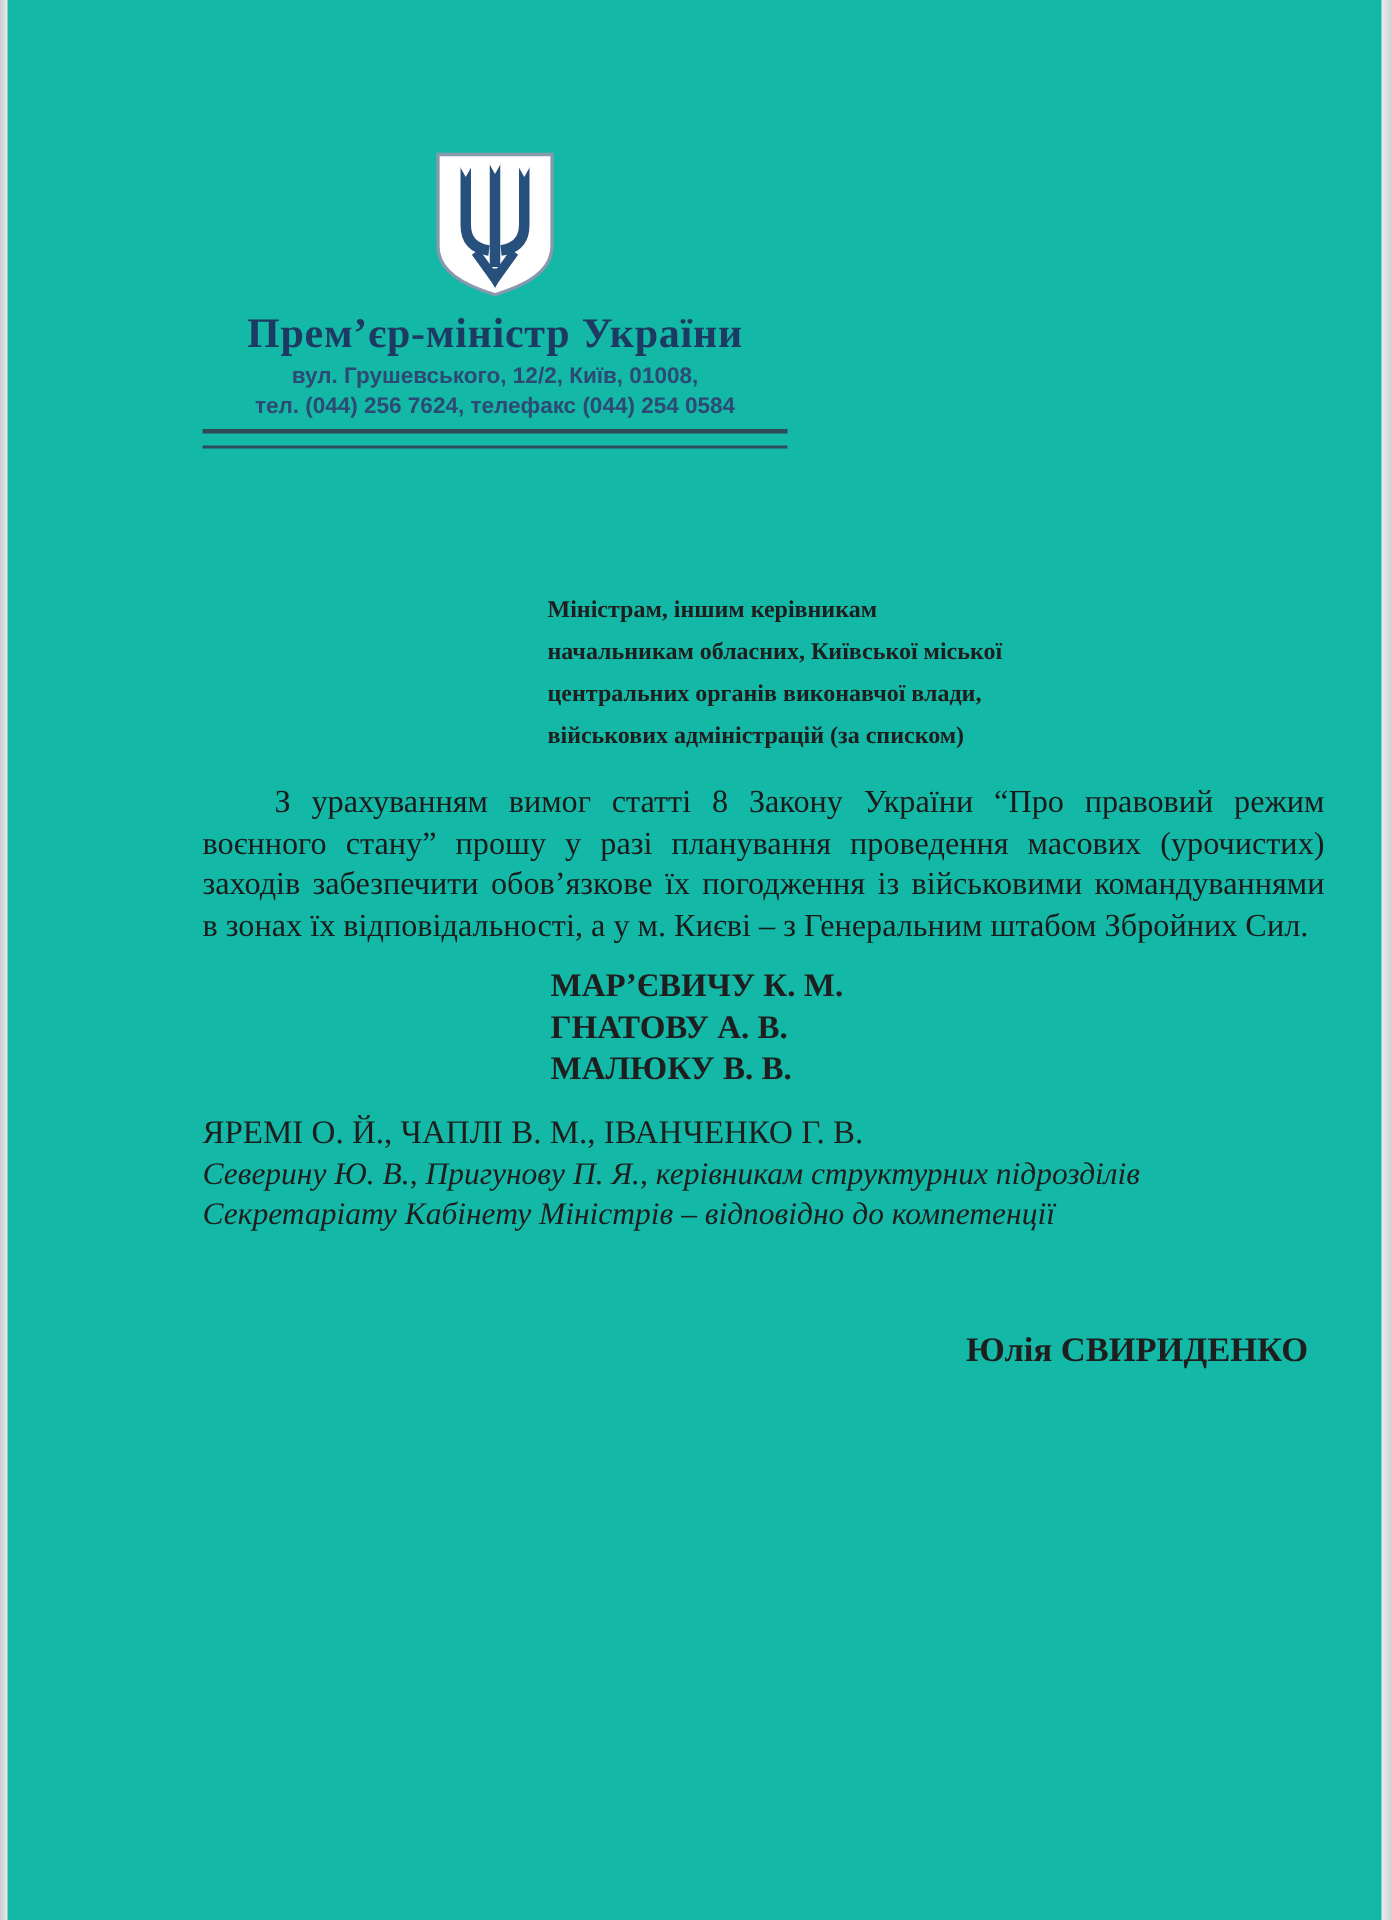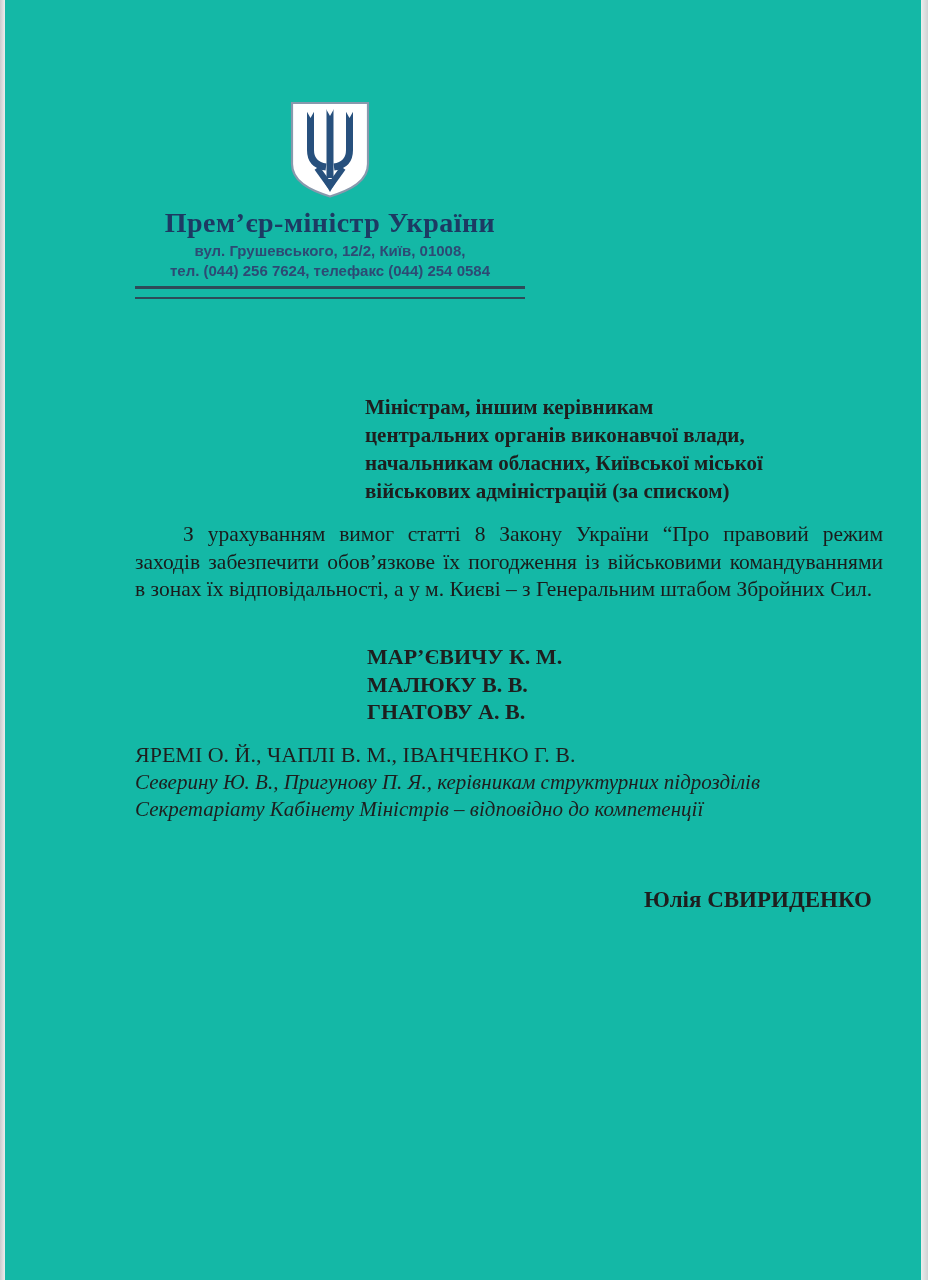--- a/index.html
+++ b/index.html
@@ -39,21 +39,21 @@
   .header-divider{
     margin-top:7px;
     height:8px;
     border-top:3px solid #2e4b59;
     border-bottom:2.5px solid #2e4b59;
   }
 
   
   .recipients{
     position:absolute;top:393px;left:365px;
-    font-size:21px;line-height:28px;font-weight:bold;
+    font-size:16px;line-height:28px;font-weight:bold;
     white-space:nowrap;
   }
   .recipients .regular{font-weight:bold;}
 
   
   .body-par{
     position:absolute;top:521px;left:135px;width:748px;
     font-size:21.5px;line-height:27.5px;
     color:#1b1b1b;
   }
@@ -111,35 +111,36 @@
       <path d="M45 16 L40.5 8 H49.5 Z" fill="#ffffff"></path>
     </svg>
     <div class="org-title">Прем’єр-міністр України</div>
     <div class="org-address">вул. Грушевського, 12/2, Київ, 01008,</div>
     <div class="org-address">тел. (044) 256 7624, телефакс (044) 254 0584</div>
     <div class="header-divider"></div>
   </div>
 
   <div class="recipients">
     <div>Міністрам, іншим керівникам</div>
+    <div>начальникам обласних, Київської міської</div>
     <div>центральних органів виконавчої влади,</div>
-    <div>начальникам обласних, Київської міської</div>
     <div><span>військових адміністрацій</span><span class="regular"> (за списком)</span></div>
   </div>
 
   <div class="body-par">
     <div class="body-line first">З урахуванням вимог статті 8 Закону України “Про правовий режим</div>
+    <div class="body-line">воєнного стану” прошу у разі планування проведення масових (урочистих)</div>
     <div class="body-line">заходів забезпечити обов’язкове їх погодження із військовими командуваннями</div>
     <div class="body-line last">в зонах їх відповідальності, а у м. Києві – з Генеральним штабом Збройних Сил.</div>
   </div>
 
   <div class="names">
     <div>МАР’ЄВИЧУ К. М.</div>
+    <div>ГНАТОВУ А. В.</div>
     <div>МАЛЮКУ В. В.</div>
-    <div>ГНАТОВУ А. В.</div>
   </div>
 
   <div class="cc">
     <div>ЯРЕМІ О. Й., ЧАПЛІ В. М., ІВАНЧЕНКО Г. В.</div>
     <div class="italic">Северину Ю. В., Пригунову П. Я., керівникам структурних підрозділів</div>
     <div class="italic">Секретаріату Кабінету Міністрів – відповідно до компетенції</div>
   </div>
 
   <div class="signature">Юлія СВИРИДЕНКО</div>
 

